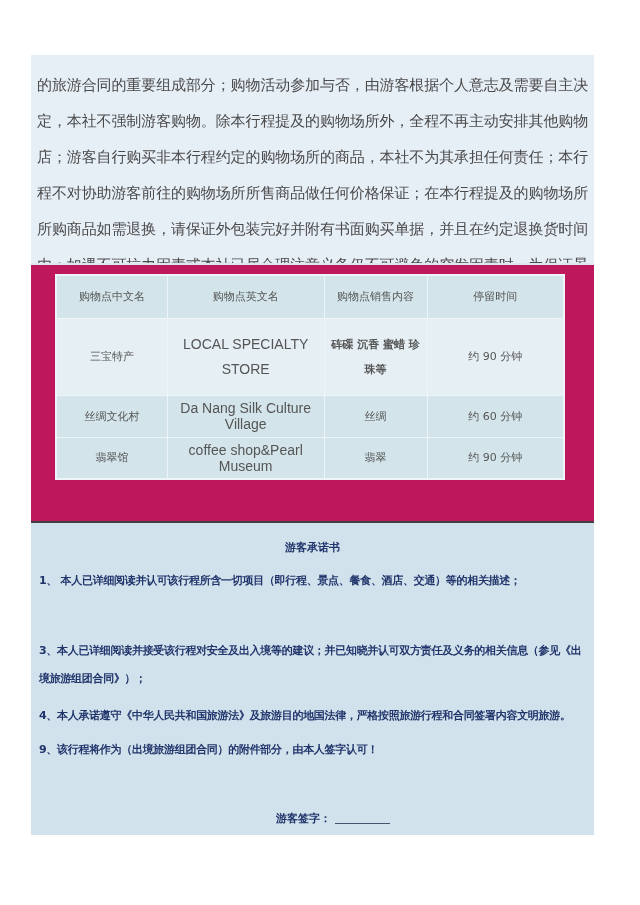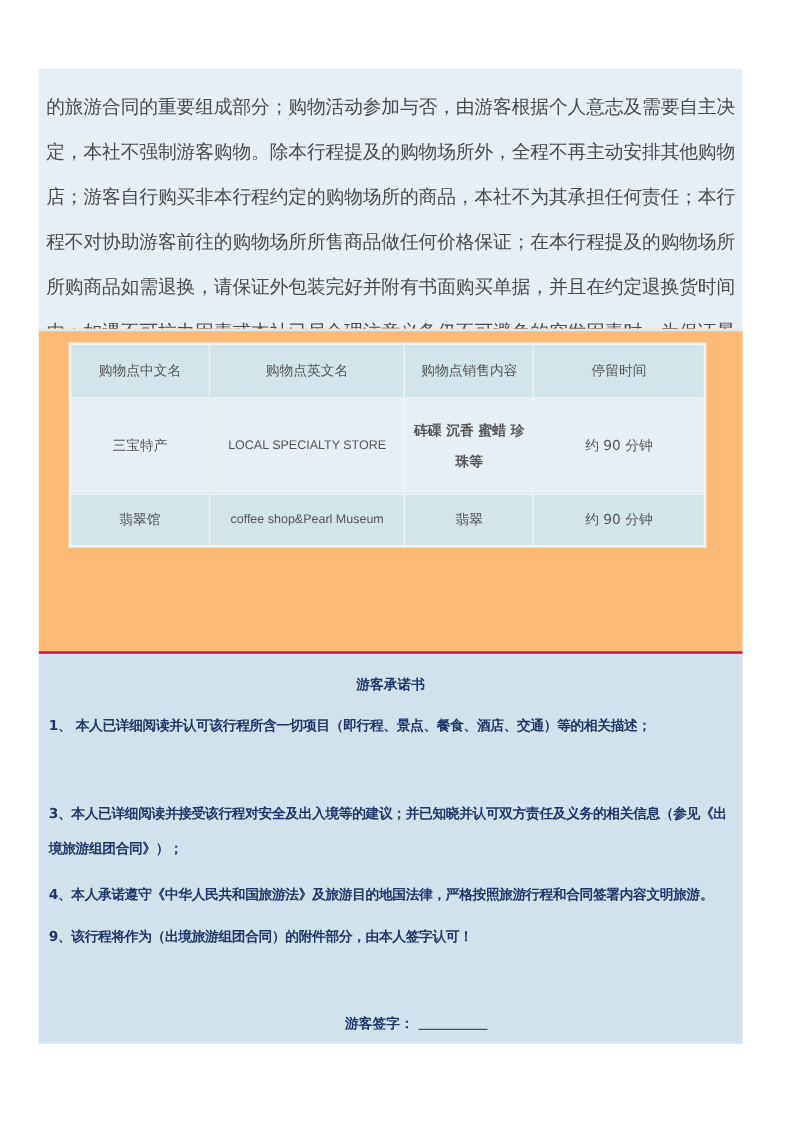--- a/index.html
+++ b/index.html
@@ -17,46 +17,46 @@
     }
     .para-panel p {
       font-size: 15px; color: #4a4a4a; line-height: 36px;
       letter-spacing: -0.2px; text-align: justify;
       word-break: break-all;
     }
 
     
     .table-panel {
       position: absolute; left: 31px; top: 263px; width: 563px; height: 258px;
-      background: #fdba74;
+      background: #be185d;
       border-top: 2px solid #dbe9ee;
     }
     table.shops {
       position: absolute; left: 24px; top: 9px; width: 510px;
       border-collapse: collapse;
       font-size: 11px; color: #555;
       border: 2px solid #eef5f8;
     }
     table.shops th, table.shops td {
       border: 1px solid #eef5f8;
       text-align: center; vertical-align: middle;
       font-weight: normal; padding: 0 6px;
     }
     table.shops th { height: 43px; background: #d3e5ea; }
     table.shops tr.r0 td { height: 77px; background: #e6eff4; line-height: 25px; }
     table.shops tr.r1 td, table.shops tr.r2 td, table.shops tr.r3 td { height: 42px; background: #d3e4ea; }
     .col0 { width: 113px; } .col1 { width: 158px; } .col2 { width: 100px; } .col3 { width: 139px; }
-    .en { font-family: "Liberation Sans", "DejaVu Sans", sans-serif; font-size: 10px; }
+    .en { font-family: "Liberation Sans", "DejaVu Sans", sans-serif; font-size: 14px; }
     .wrap-cell { display: inline-block; width: 90px; text-align: center; font-weight: bold; }
 
     
     .pledge-panel {
       position: absolute; left: 31px; top: 521px; width: 563px; height: 314px;
       background: #d2e2ec;
-      border-top: 2px solid #be185d;
+      border-top: 2px solid #404040;
       color: #20356b;
       font-weight: bold;
     }
     .pledge-title {
       position: absolute; left: 0; top: 17px; width: 100%;
       text-align: center; font-size: 11px;
     }
     .pledge-item {
       position: absolute; left: 8px; width: 550px;
       font-size: 11px; line-height: 27.5px; letter-spacing: -0.3px;
@@ -87,20 +87,26 @@
         <th class="col1">购物点英文名</th>
         <th class="col2">购物点销售内容</th>
         <th class="col3">停留时间</th>
       </tr>
       <tr class="r0">
         <td>三宝特产</td>
         <td class="en">LOCAL SPECIALTY STORE</td>
         <td><span class="wrap-cell">砗磲 沉香 蜜蜡 珍珠等</span></td>
         <td>约 90 分钟</td>
       </tr>
+      <tr class="r2">
+        <td>丝绸文化村</td>
+        <td class="en">Da Nang Silk Culture Village</td>
+        <td>丝绸</td>
+        <td>约 60 分钟</td>
+      </tr>
       <tr class="r3">
         <td>翡翠馆</td>
         <td class="en">coffee shop&amp;Pearl Museum</td>
         <td>翡翠</td>
         <td>约 90 分钟</td>
       </tr>
     </tbody>
       </table>
   </div>
 

